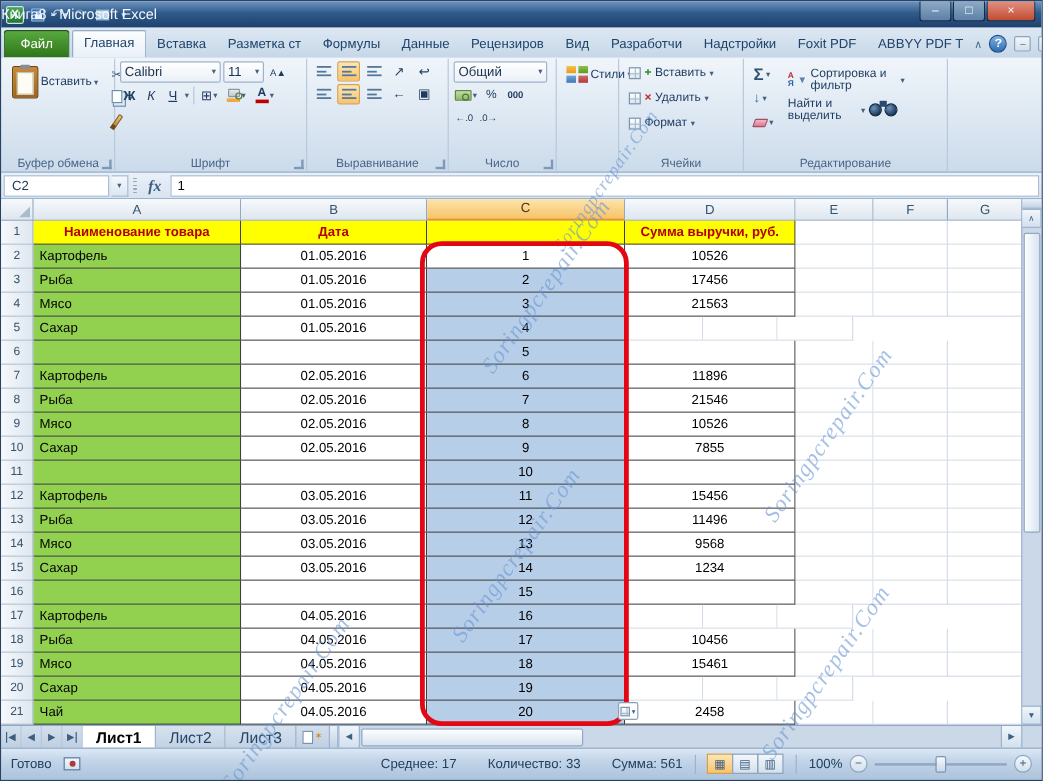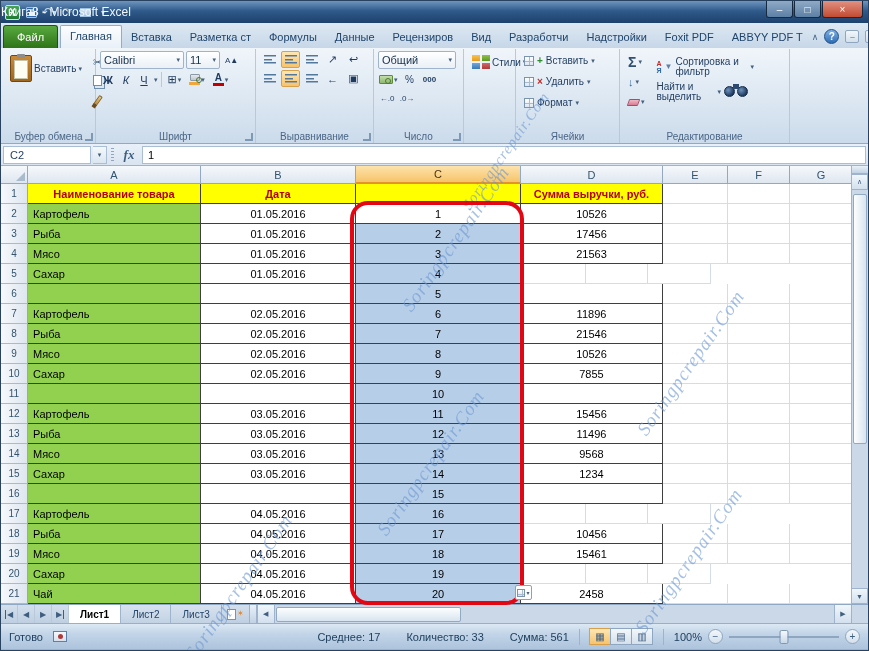--- a/index.html
+++ b/index.html
@@ -129,21 +129,21 @@
 .wm1{left:455px;top:238px}.wm2{left:690px;top:362px}.wm3{left:430px;top:462px}.wm4{left:688px;top:560px}.wm5{left:238px;top:586px}.wm6{left:505px;top:150px;font-size:15px}
 .smarttag{position:absolute;left:514px;top:584px;width:17px;height:15px;background:#FDFDFD;border:1px solid #8FA0B2;border-radius:2px;z-index:45;display:flex;align-items:center;justify-content:center;gap:1px}
 .smarttag .mini-grid{width:8px;height:8px}
 .smarttag .tiny-caret{font-size:6px}
 
 
 .sheetbar{position:absolute;left:0;top:603px;right:0;height:19px;background:linear-gradient(#D3DFEC,#BFCFE2);border-top:1px solid #8FA8C4;display:flex;align-items:stretch}
 .navbtn{width:17px;display:flex;align-items:center;justify-content:center;font-size:8px;color:#3E5E80;border-right:1px solid #B9C9DC}
 .navbtn.first span,.navbtn.last span{border-left:1px solid #3E5E80;padding-left:1px}
 .navbtn.last span{border-left:none;border-right:1px solid #3E5E80;padding:0 1px 0 0}
-.stab{padding:0 11px;display:flex;align-items:center;background:linear-gradient(#D8E2EE,#C2D2E4);border-right:1px solid #9FB4CC;color:#23456A;font-size:10px}
+.stab{padding:0 11px;display:flex;align-items:center;background:linear-gradient(#D8E2EE,#C2D2E4);border-right:1px solid #9FB4CC;color:#23456A;font-size:13px}
 .stab.active{background:#FFFFFF;font-weight:bold;color:#000}
 .inserttab{width:28px;display:flex;align-items:center;justify-content:center;gap:1px;border-right:1px solid #9FB4CC}
 .ic-sheet{width:9px;height:11px;background:#fff;border:1px solid #7A93AE}
 .star{color:#E0872E;font-size:8px;line-height:8px}
 .tabsplit{width:7px;background:linear-gradient(#E9F1F8,#C2D2E4);border-right:1px solid #9FB4CC}
 .hscroll{flex:1;display:flex;align-items:center;background:#CBD8E8;border-left:1px solid #9FB4CC}
 .hbtn{width:17px;height:100%;display:flex;align-items:center;justify-content:center;font-size:7px;color:#41607F;background:linear-gradient(#F0F6FB,#D3E0EE);border-right:1px solid #9FB4CC}
 .hbtn.right{border-left:1px solid #9FB4CC;border-right:none;margin-left:auto}
 .hthumb{width:185px;height:15px;margin-left:1px;background:linear-gradient(#FDFEFE,#D8E4F0);border:1px solid #92A9C4;border-radius:2px}
 .sheetcorner{width:17px;background:#CBD8E8;border-left:1px solid #9FB4CC}

